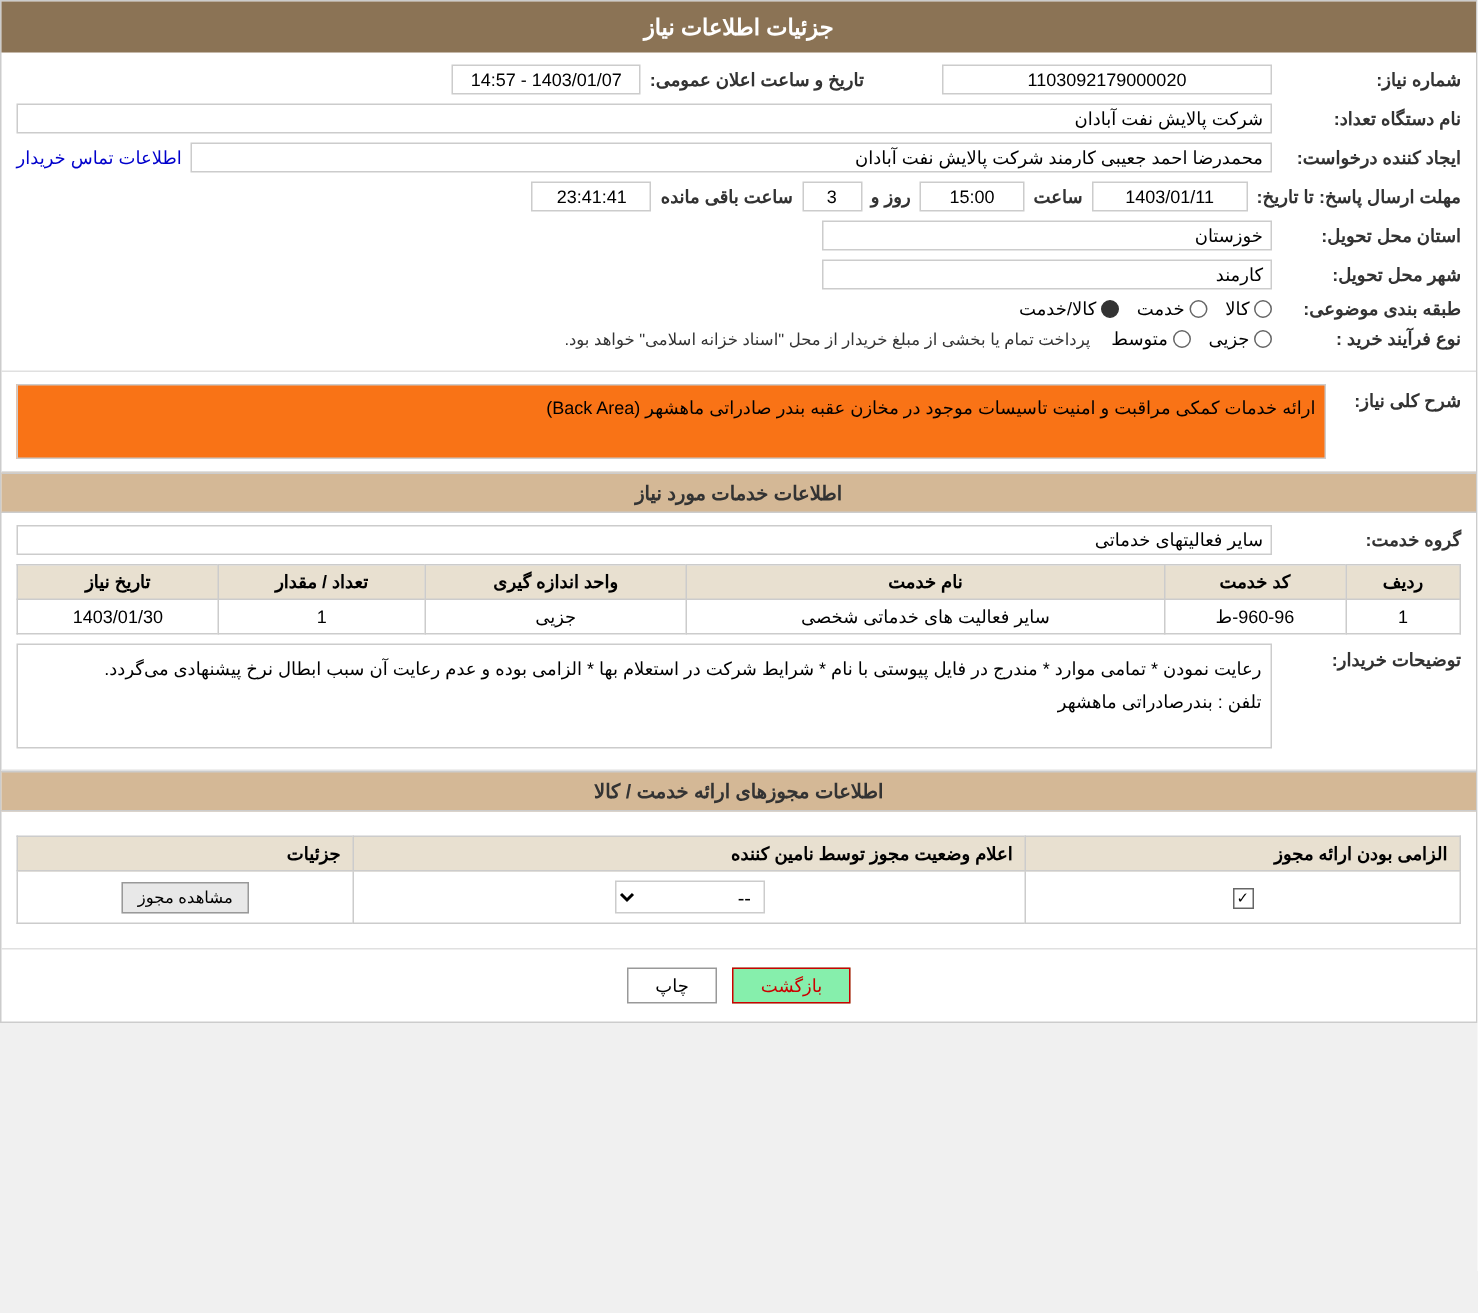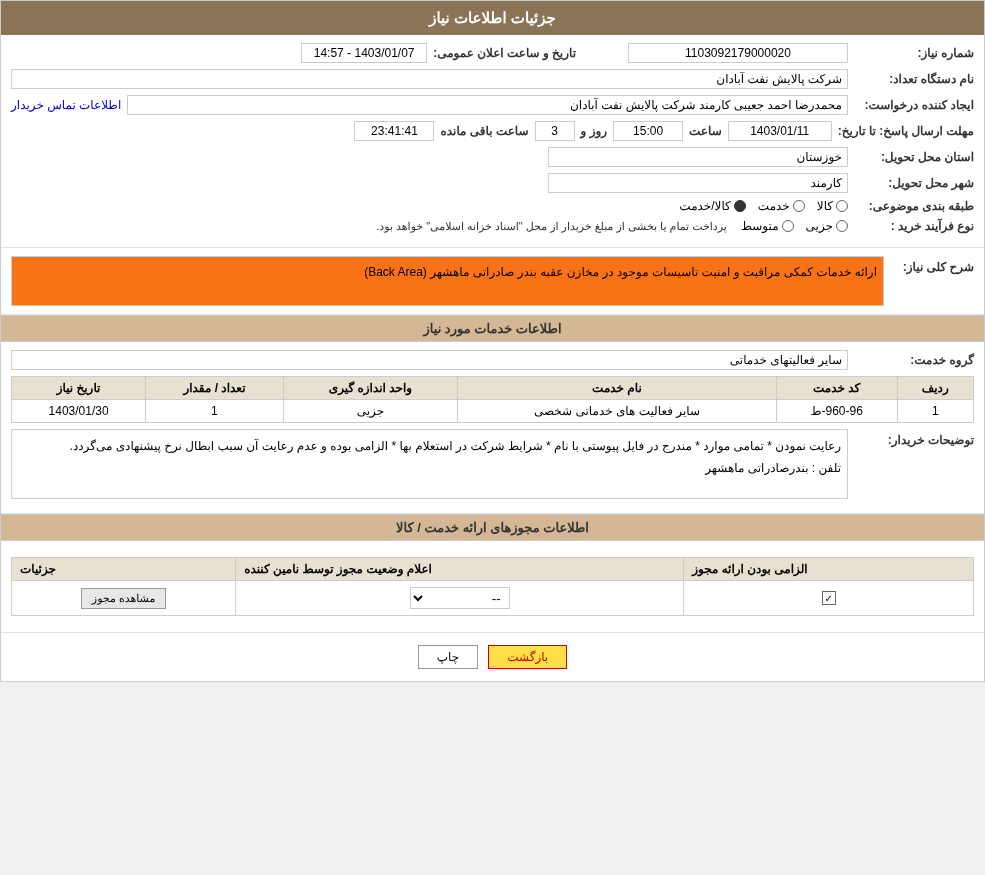--- a/index.html
+++ b/index.html
@@ -135,41 +135,41 @@
     }
     .permissions-table {
       width: 100%;
       border-collapse: collapse;
       margin: 6px 0;
     }
     .permissions-table th {
       background: #e8e0d0;
       border: 1px solid #ccc;
       padding: 4px 8px;
-      text-align: left;
+      text-align: right;
       font-weight: bold;
     }
     .permissions-table td {
       border: 1px solid #ccc;
       padding: 6px 8px;
       text-align: center;
     }
     .btn {
       padding: 4px 18px;
       border: 1px solid #999;
       cursor: pointer;
       font-size: 12px;
       font-family: Tahoma, Arial, sans-serif;
     }
     .btn-print {
       background: #fff;
       border-color: #999;
     }
     .btn-back {
-      background: #fde047;
+      background: #86efac;
       border-color: #cc0000;
       color: #cc0000;
     }
     .btn-view {
       background: #e8e8e8;
       border: 1px solid #999;
       padding: 3px 10px;
       font-size: 11px;
     }
     .checkbox-box {

